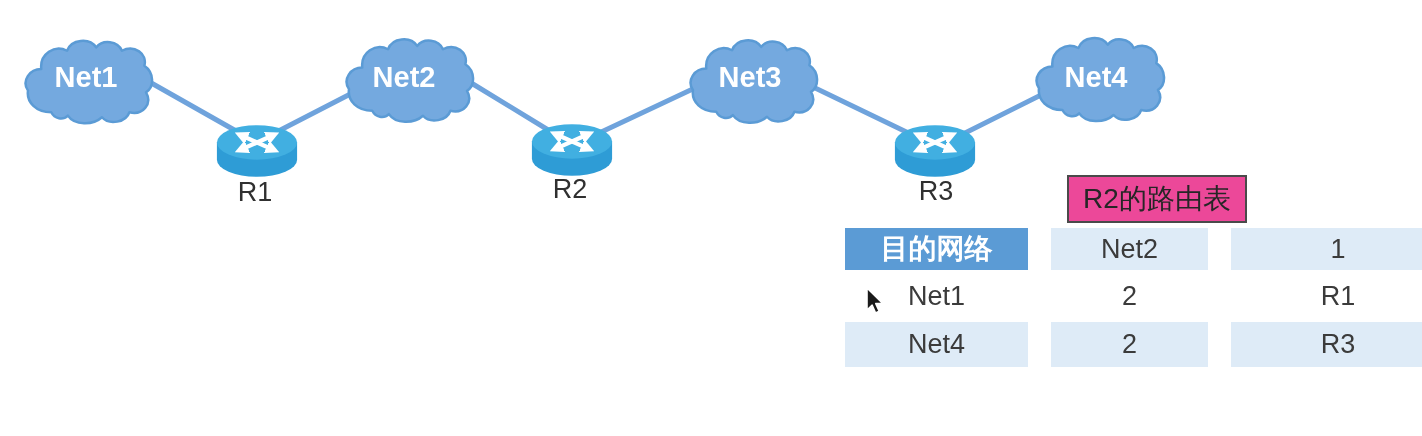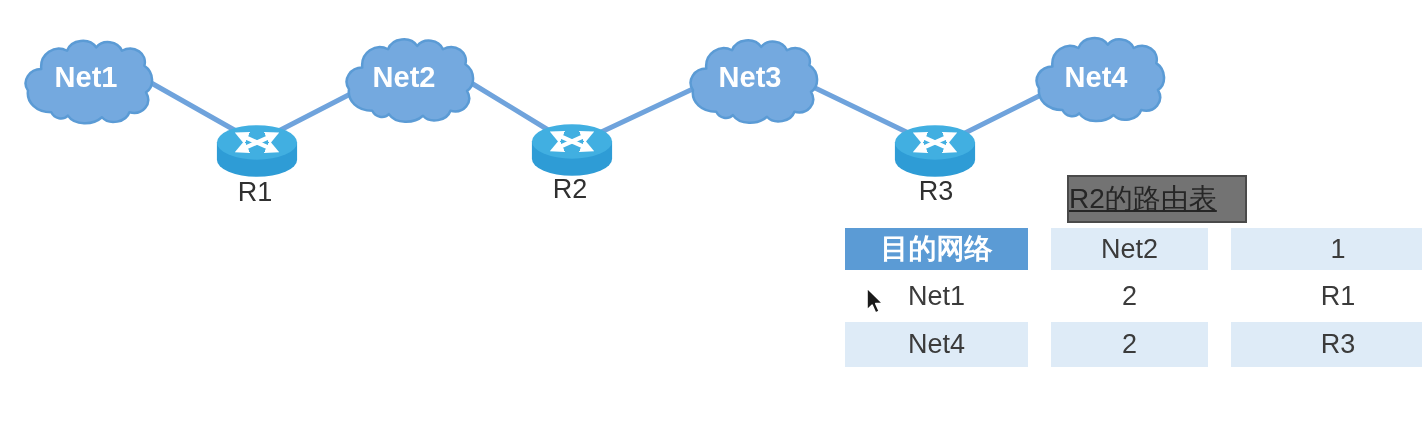--- a/index.html
+++ b/index.html
@@ -11,23 +11,23 @@
 
   
   .link { stroke:#6FA3DC; stroke-width:5; stroke-linecap:round; }
   .cloud-shape { fill:#74A9DF; stroke:#5B9BD5; stroke-width:3; stroke-linejoin:round; }
   .cloud-label { fill:#ffffff; font-size:29px; font-weight:bold; text-anchor:middle; }
   .router-label { fill:#303030; font-size:27px; text-anchor:middle; }
 
   
   .rt-title {
     position:absolute; left:1067px; top:175px; width:176px; height:44px;
-    background:#737373; border:2px solid #4a4a4a;
-    display:flex; align-items:center; 
-    font-size:28px; color:#262626; z-index:2;text-decoration:underline;
+    background:#ec4899; border:2px solid #4a4a4a;
+    display:flex; align-items:center; justify-content:center;
+    font-size:28px; color:#262626; z-index:2;
   }
   .rt {
     position:absolute; left:845px; top:228px;
     display:grid;
     grid-template-columns:183px 157px 214px;
     grid-template-rows:42px 46px 45px 47px;
     gap:3px 23px;
     background:#ffffff; z-index:1;
   }
   .rt .cell {

